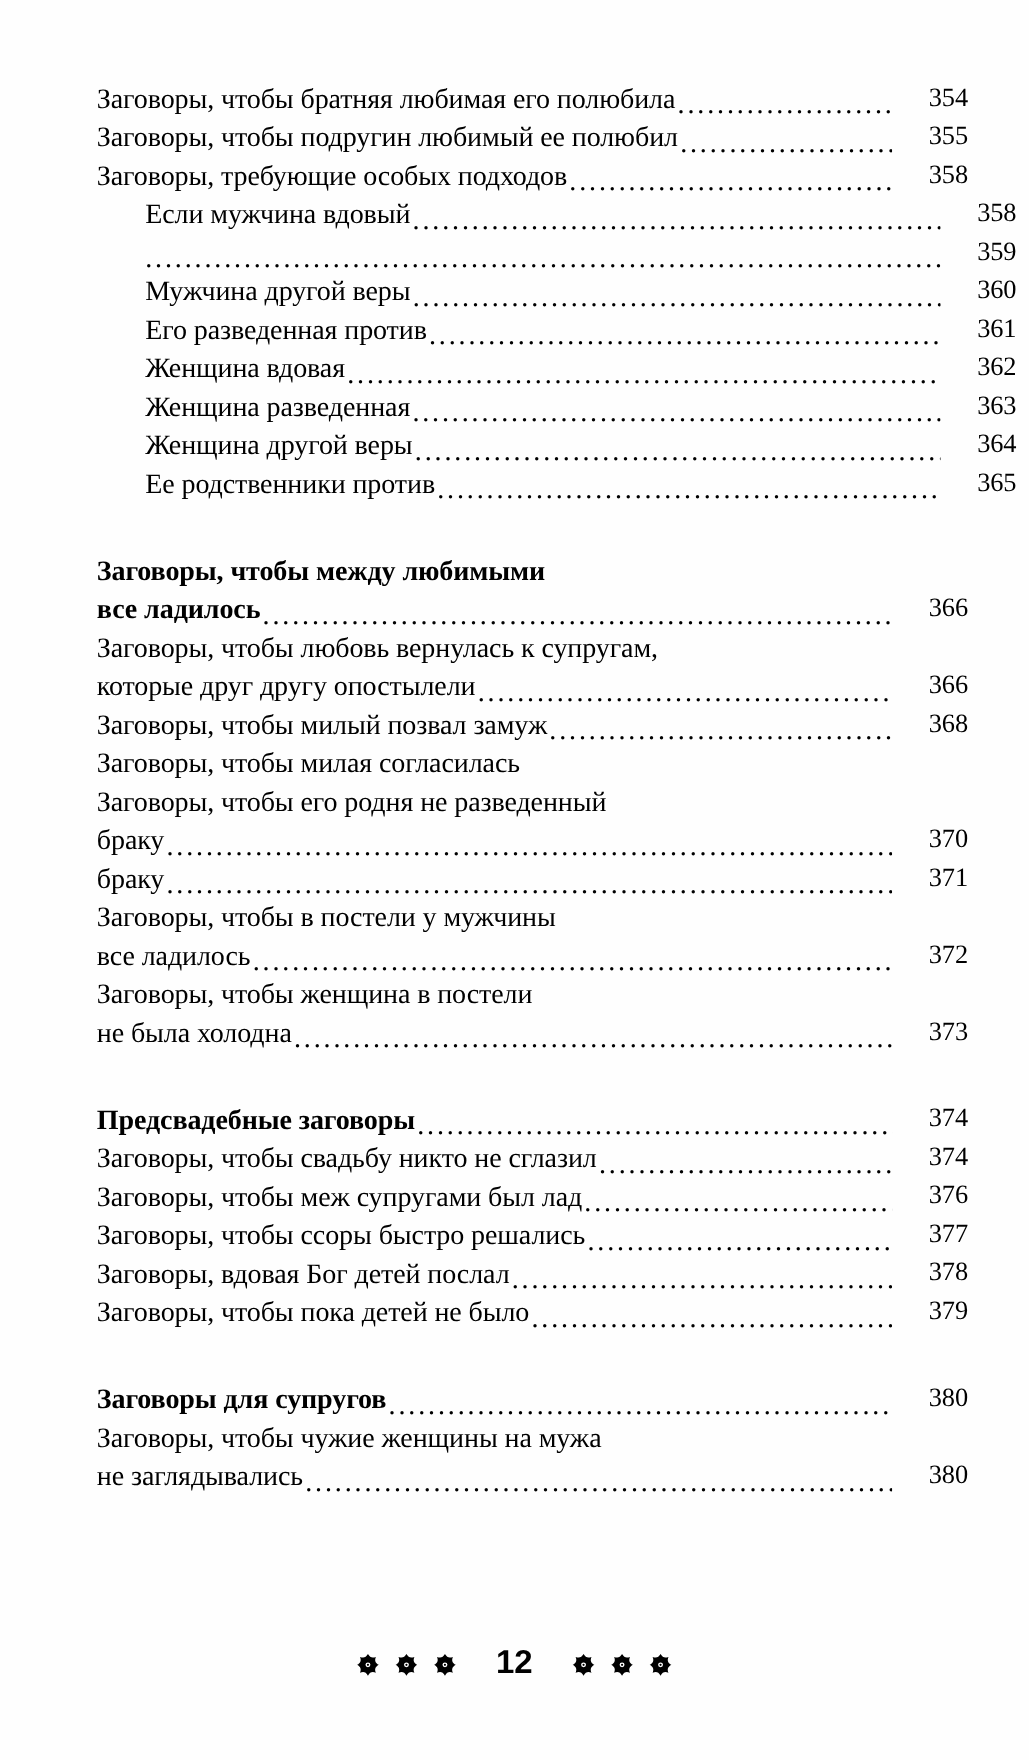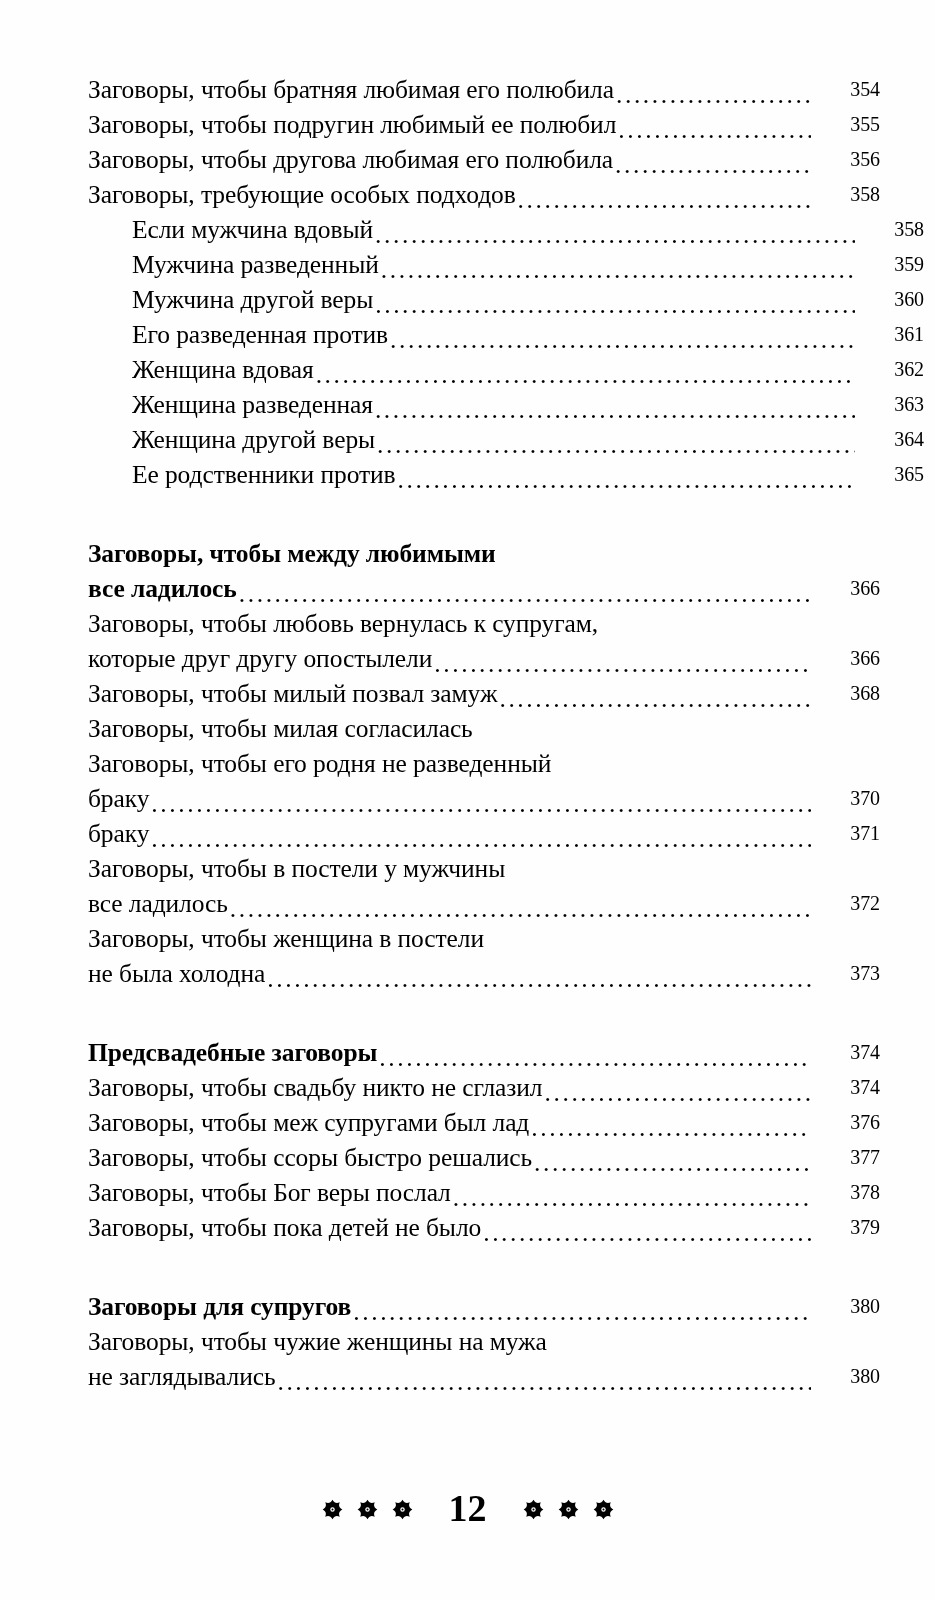--- a/index.html
+++ b/index.html
@@ -60,21 +60,21 @@
     letter-spacing: 2.6px;
     font-size: 25.5px;
     line-height: 1em;
     white-space: nowrap;
   }
 
   .entry .pg {
     flex: 0 0 auto;
     width: 62px;
     text-align: right;
-    font-size: 20px;
+    font-size: 24px;
     padding-left: 6px;
   }
 
   
   .entry.cont-top .leader,
   .entry.cont-top .pg { visibility: hidden; }
 
   
   .lvl-1 { padding-left: 0; }
   .lvl-2 { padding-left: 44px; }
@@ -98,23 +98,23 @@
     gap: 14px;
   }
   .footer .orn {
     width: 21px;
     height: 21px;
     display: inline-block;
     line-height: 0;
   }
   .footer .orn svg { display: block; }
   .footer .pagenum {
-    font-family: Liberation Serif, serif;
+    font-family: Liberation Sans, sans-serif;
     font-weight: bold;
-    font-size: 38px;
+    font-size: 30px;
     letter-spacing: 0px;
     padding: 0 22px;
     line-height: 1;
     position: relative;
     top: -1px;
   }
 </style>
 </head>
 <body>
 
@@ -126,37 +126,31 @@
       <span class="txt">Заговоры, чтобы братняя любимая его полюбила</span>
       <span class="leader"></span>
       <span class="pg">354</span>
     </div>
     <div class="entry lvl-1">
       <span class="txt">Заговоры, чтобы подругин любимый ее полюбил</span>
       <span class="leader"></span>
       <span class="pg">355</span>
     </div>
     <div class="entry lvl-1">
-      <span class="txt">Заговоры, чтобы другова любимая его полюбила</span>
-      <span class="leader"></span>
-      <span class="pg">356</span>
-    </div>
-    <div class="entry lvl-1">
       <span class="txt">Заговоры, требующие особых подходов</span>
       <span class="leader"></span>
       <span class="pg">358</span>
     </div>
 
     <div class="entry lvl-2">
       <span class="txt">Если мужчина вдовый</span>
       <span class="leader"></span>
       <span class="pg">358</span>
     </div>
     <div class="entry lvl-2">
-      <span class="txt">Мужчина разведенный </span>
       <span class="leader"></span>
       <span class="pg">359</span>
     </div>
     <div class="entry lvl-2">
       <span class="txt">Мужчина другой веры</span>
       <span class="leader"></span>
       <span class="pg">360</span>
     </div>
     <div class="entry lvl-2">
       <span class="txt">Его разведенная против</span>
@@ -275,21 +269,21 @@
       <span class="txt">Заговоры, чтобы меж супругами был лад</span>
       <span class="leader"></span>
       <span class="pg">376</span>
     </div>
     <div class="entry lvl-1">
       <span class="txt">Заговоры, чтобы ссоры быстро решались</span>
       <span class="leader"></span>
       <span class="pg">377</span>
     </div>
     <div class="entry lvl-1">
-      <span class="txt">Заговоры, чтобы Бог веры послал </span>
+      <span class="txt">Заговоры, вдовая Бог детей послал </span>
       <span class="leader"></span>
       <span class="pg">378</span>
     </div>
     <div class="entry lvl-1">
       <span class="txt">Заговоры, чтобы пока детей не было</span>
       <span class="leader"></span>
       <span class="pg">379</span>
     </div>
 
     <div class="gap-lg"></div>

